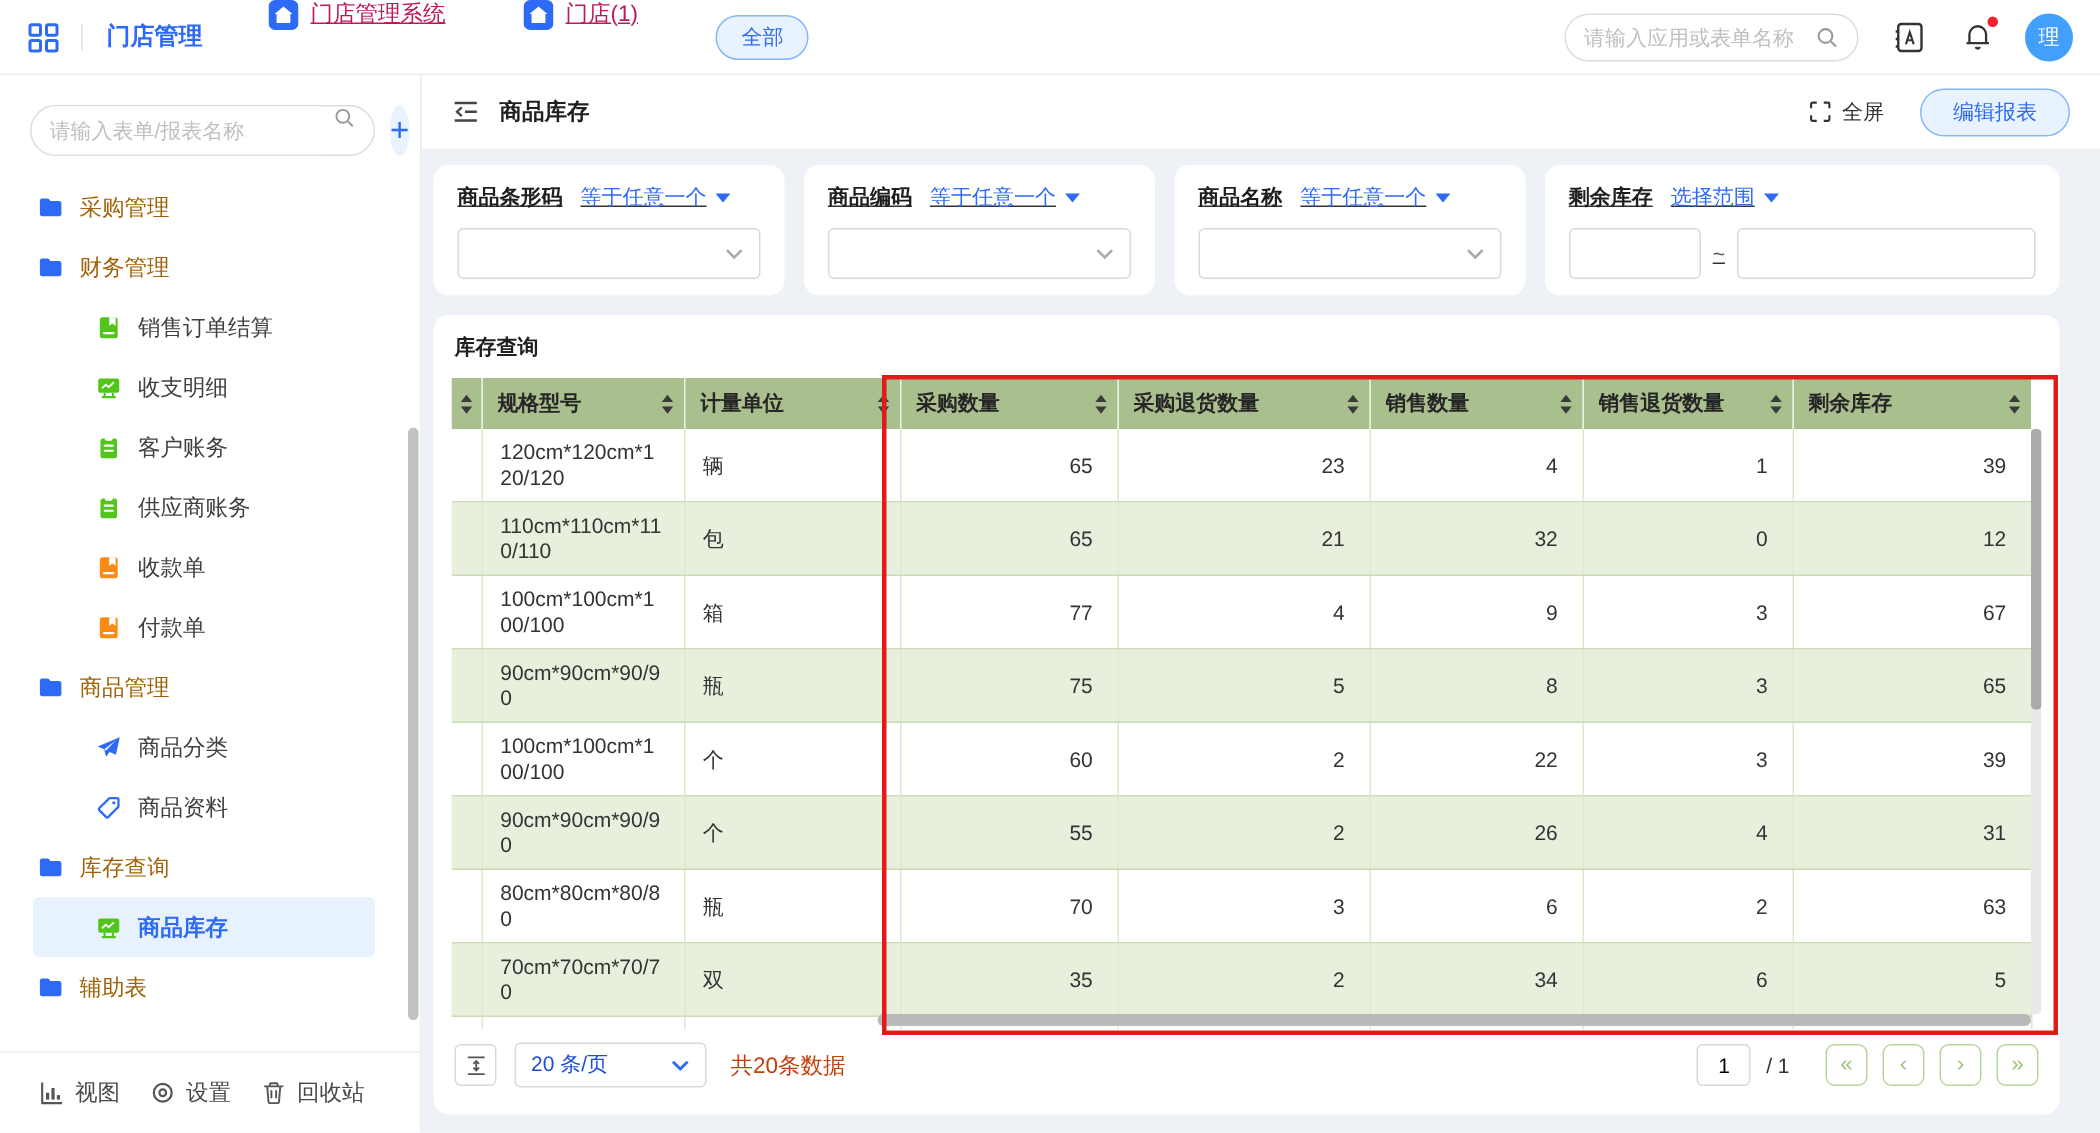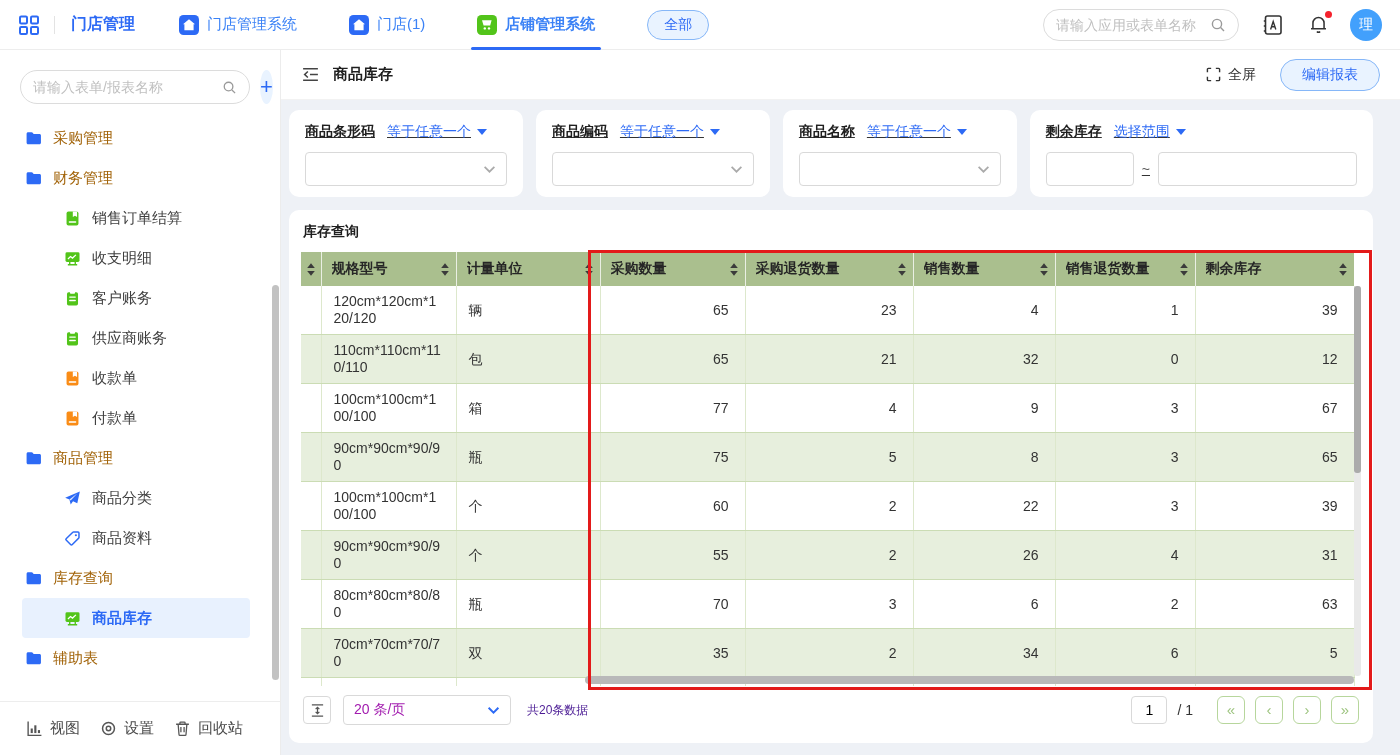--- a/index.html
+++ b/index.html
@@ -5,37 +5,37 @@
   * { margin:0; padding:0; box-sizing:border-box; }
   html,body { width:1400px; height:755px; overflow:hidden; }
   body { font-family:"Liberation Sans","DejaVu Sans",sans-serif; background:#eef1f6; position:relative; font-size:14px; color:#333; }
   svg { display:block; }
 
   
   .topnav { height:50px; background:#fff; display:flex; align-items:center; padding:0 18px; border-bottom:1px solid #ededed; position:relative; z-index:5; }
   .grid-btn { margin-right:14px; cursor:pointer; }
   .tn-divider { width:1px; height:18px; background:#e3e3e3; margin-right:16px; }
   .workspace { color:#2d6af5; font-size:16px; font-weight:700; margin-right:44px; cursor:pointer; }
-  .nav-tab { display:flex; align-items:center; gap:8px; margin-right:52px; font-size:15px; color:#3b82f6; height:50px; position:relative; cursor:pointer; white-space:nowrap; }
+  .nav-tab { display:flex; gap:8px; margin-right:52px; font-size:15px; color:#be185d; height:50px; position:relative; cursor:pointer; white-space:nowrap;text-decoration:underline; }
   .nav-tab.active { font-weight:700; }
   .nav-tab.active::after { content:""; position:absolute; left:-6px; right:-6px; bottom:0; height:3px; background:#2d6af5; border-radius:2px; }
   .all-pill { border:1px solid #86b7f8; color:#2d6af5; background:#e9f3ff; border-radius:15px; padding:5px 16px; font-size:14px; cursor:pointer; white-space:nowrap; }
   .tn-spacer { flex:1; }
   .tn-search { width:196px; height:32px; border:1px solid #dcdcdc; border-radius:16px; display:flex; align-items:center; padding:0 12px; gap:8px; }
   .tn-search input { border:none; outline:none; flex:1; font-size:14px; color:#333; min-width:0; font-family:inherit; }
   .tn-search input::placeholder { color:#c0c0c0; }
   .tn-icon { margin-left:22px; cursor:pointer; position:relative; }
   .bell-dot { position:absolute; top:-2px; right:-2px; width:7px; height:7px; background:#f5222d; border-radius:50%; }
   .avatar { width:32px; height:32px; border-radius:50%; background:#42a0fc; color:#fff; display:flex; align-items:center; justify-content:center; font-size:14px; margin-left:20px; cursor:pointer; }
 
   
   .shell { display:flex; height:705px; }
   .sidebar { width:281px; background:#fff; border-right:1px solid #ececec; display:flex; flex-direction:column; position:relative; }
   .side-search-row { padding:20px 16px 10px 20px; display:flex; align-items:center; gap:10px; }
-  .side-search { flex:1; height:34px; border:1px solid #dcdcdc; border-radius:17px; display:flex; align-items:center; padding:0 12px; gap:8px; }
+  .side-search { flex:1; height:34px; border:1px solid #dcdcdc; border-radius:17px; display:flex; padding:0 12px; gap:8px; }
   .side-search input { border:none; outline:none; flex:1; font-size:14px; min-width:0; font-family:inherit; }
   .side-search input::placeholder { color:#c0c0c0; }
   .add-btn { width:34px; height:34px; border-radius:50%; background:#e9f3ff; color:#2d6af5; font-size:22px; line-height:1; display:flex; align-items:center; justify-content:center; cursor:pointer; }
   .tree { flex:1; overflow:hidden; padding-top:4px; }
   .tree-item { height:40px; display:flex; align-items:center; gap:11px; padding-left:25px; font-size:15px; color:#a16207; cursor:pointer; }
   .tree-item.child { padding-left:64px; color:#404040;text-align:right; }
   .tree-item.active { background:#e8f1fe; color:#2d6af5; font-weight:700; border-radius:4px; margin:0 30px 0 22px; padding-left:42px; }
   .t-icon { width:17px; height:17px; flex:0 0 auto; }
   .side-thumb { position:absolute; right:1px; top:235px; width:7px; height:395px; background:#c2c2c2; border-radius:4px; }
   .side-footer { height:54px; border-top:1px solid #ededed; display:flex; align-items:center; padding:0 26px; gap:20px; }
@@ -75,22 +75,22 @@
   tbody tr:nth-child(even) td { background:#e7efdd; }
   tbody td.num { text-align:right; padding-right:16px; }
   tbody td.c0 { padding:0; }
   .vscroll { position:absolute; top:34px; right:0; bottom:10px; width:7px; background:#e9e9e9; border-radius:3px; cursor:pointer; }
   .vthumb { width:7px; height:48%; background:#ababab; border-radius:3px; }
   .hscroll { position:absolute; bottom:2px; left:0; width:1053px; height:8px; cursor:pointer; }
   .hthumb { position:absolute; left:284px; right:0; top:0; height:8px; background:#b9b9b9; border-radius:4px; }
 
   .table-footer { height:48px; display:flex; align-items:center; gap:12px; padding:0 2px; }
   .rowheight-btn { width:28px; height:28px; border:1px solid #d9d9d9; border-radius:4px; display:flex; align-items:center; justify-content:center; background:#fff; cursor:pointer; }
-  .pagesize-select { width:168px; height:30px; border:1px solid #d9d9d9; border-radius:4px; display:flex; align-items:center; justify-content:space-between; padding:0 10px; font-size:14px; color:#a21caf; cursor:pointer; background:#fff; }
-  .total-text { font-size:12px; color:#4c1d95; margin-left:4px; }
+  .pagesize-select { width:128px; height:30px; border:1px solid #d9d9d9; border-radius:4px; display:flex; align-items:center; justify-content:space-between; padding:0 10px; font-size:14px; color:#1d4ed8; cursor:pointer; background:#fff; }
+  .total-text { font-size:15px; color:#c2410c; margin-left:4px; }
   .tf-right { margin-left:auto; display:flex; align-items:center; gap:10px; }
   .page-input { width:36px; height:28px; border:1px solid #d9d9d9; border-radius:4px; text-align:center; font-size:14px; outline:none; font-family:inherit; }
   .page-sep { font-size:14px; color:#333; margin-right:14px; }
   .pg-btn { width:28px; height:28px; border:1px solid #b7d69c; border-radius:6px; background:#fff; color:#9dc47f; display:flex; align-items:center; justify-content:center; font-size:15px; cursor:pointer; font-family:inherit; padding-bottom:2px; }
 
   .highlight-rect { position:absolute; left:588px; top:250px; width:784px; height:440px; border:3px solid #e31a1a; z-index:50; pointer-events:none; }
 </style>
 </head>
 <body>
 
@@ -116,31 +116,20 @@
     <span>门店管理系统</span>
   </span>
   <span class="nav-tab">
     <span>
         <svg width="20" height="20" viewBox="0 0 20 20">
           <rect width="20" height="20" rx="4.5" fill="#2d6af5"></rect>
           <path d="M10 4.3l6 5H14.6v6H5.4v-6H4z" fill="#fff"></path>
         </svg>
       </span>
     <span>门店(1)</span>
-  </span>
-  <span class="nav-tab active">
-    <span>
-        <svg width="20" height="20" viewBox="0 0 20 20">
-          <rect width="20" height="20" rx="4.5" fill="#52c41a"></rect>
-          <path d="M5 5.2h9.6l-1.4 5.2H6.6z" fill="#fff"></path>
-          <circle cx="7.8" cy="13.4" r="1.2" fill="#fff"></circle>
-          <circle cx="12" cy="13.4" r="1.2" fill="#fff"></circle>
-        </svg>
-      </span>
-    <span>店铺管理系统</span>
   </span>
 
   <span class="all-pill">全部</span>
   <span class="tn-spacer"></span>
 
   <span class="tn-search">
     <input placeholder="请输入应用或表单名称" style="">
     <span>
         <svg width="16" height="16" viewBox="0 0 16 16" fill="none" stroke="#9a9a9a" stroke-width="1.4">
           <circle cx="7" cy="7" r="4.6"></circle>

